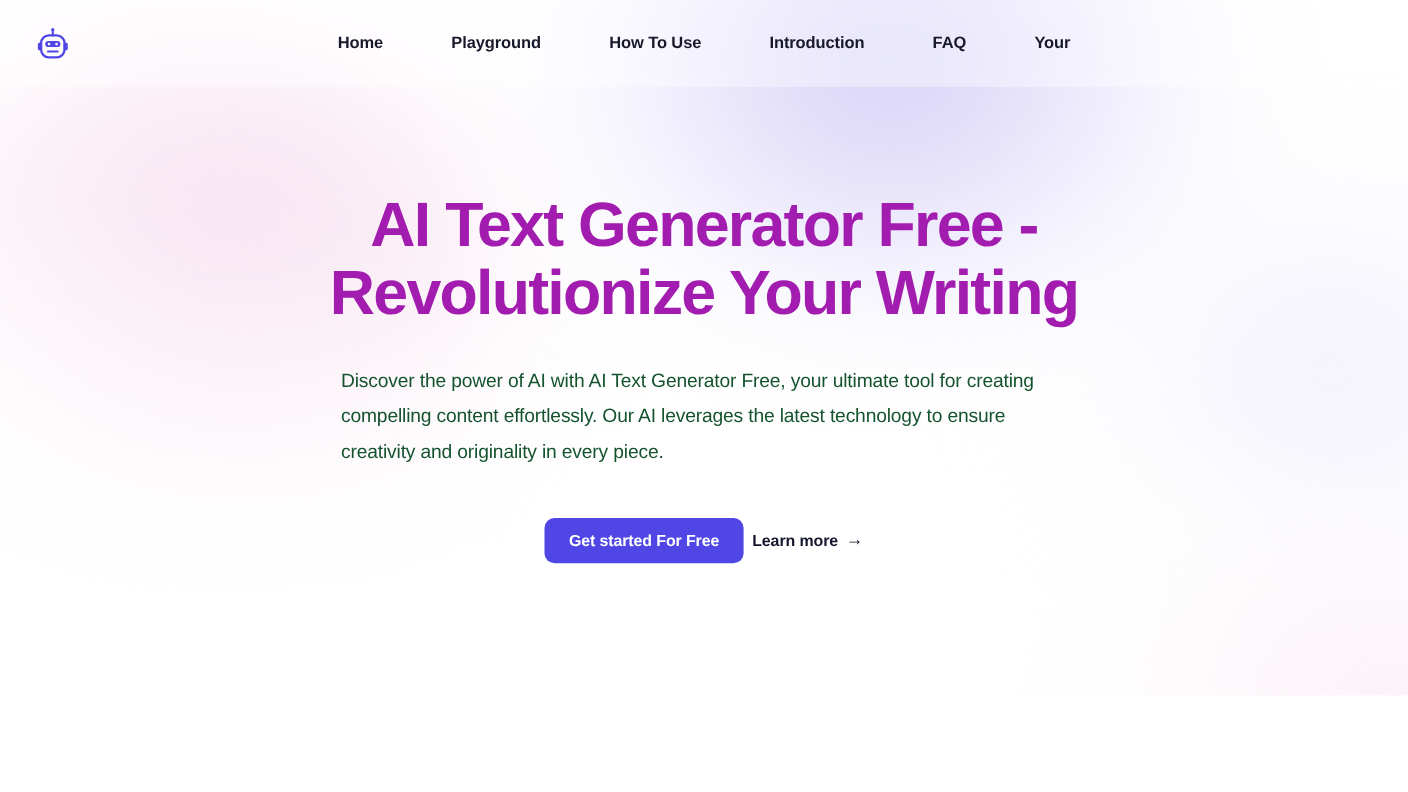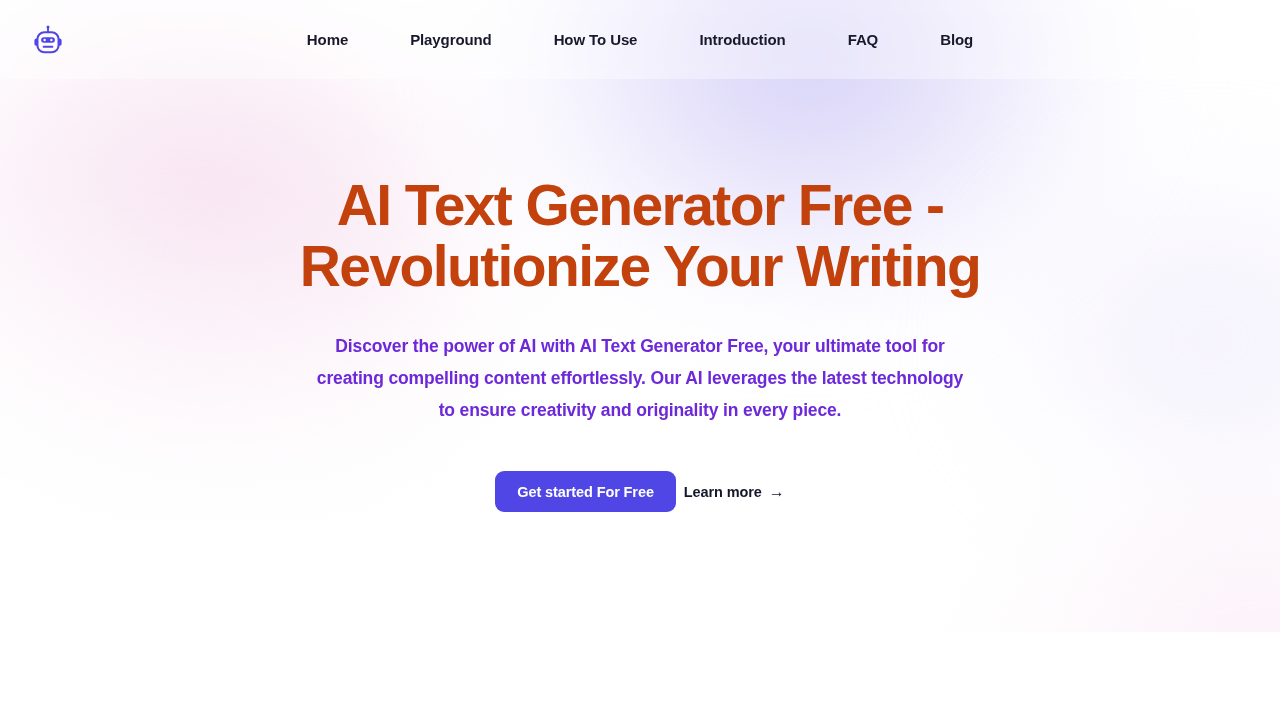--- a/index.html
+++ b/index.html
@@ -190,32 +190,32 @@
   }
 
   .hero-title {
     width: 700px;
     text-align: center;
     font-family: "Liberation Sans", sans-serif;
     font-size: 57px;
     line-height: 61px;
     font-weight: 700;
     letter-spacing: -1.6px;
-    color: #c2410c;
+    color: #a21caf;
     margin: 0;
   }
 
   .hero-sub {
     width: 660px;
-    text-align: center;
+    text-align: left;
     font-family: "Liberation Sans", sans-serif;
     font-size: 17.5px;
     line-height: 32px;
-    font-weight: 700;
-    color: #6d28d9;
+    font-weight: 400;
+    color: #14532d;
     margin-top: 33px;
     letter-spacing: -0.15px;
   }
 
   .hero-actions {
     margin-top: 45px;
     display: flex;
     align-items: center;
     gap: 8px;
   }
@@ -299,21 +299,21 @@
         </svg>
       </span>
     </a>
 
     <nav class="main-nav">
       <a class="nav-link" href="#">Home</a>
       <a class="nav-link" href="#">Playground</a>
       <a class="nav-link" href="#">How To Use</a>
       <a class="nav-link" href="#">Introduction</a>
       <a class="nav-link" href="#">FAQ</a>
-      <a class="nav-link" href="#">Blog</a>
+      <a class="nav-link" href="#">Your</a>
     </nav>
 
   </header>
 
   <section class="hero">
 
     <h1 class="hero-title">AI Text Generator Free - Revolutionize Your Writing</h1>
 
     <p class="hero-sub">Discover the power of AI with AI Text Generator Free, your ultimate tool for creating compelling content effortlessly. Our AI leverages the latest technology to ensure creativity and originality in every piece.</p>
 

